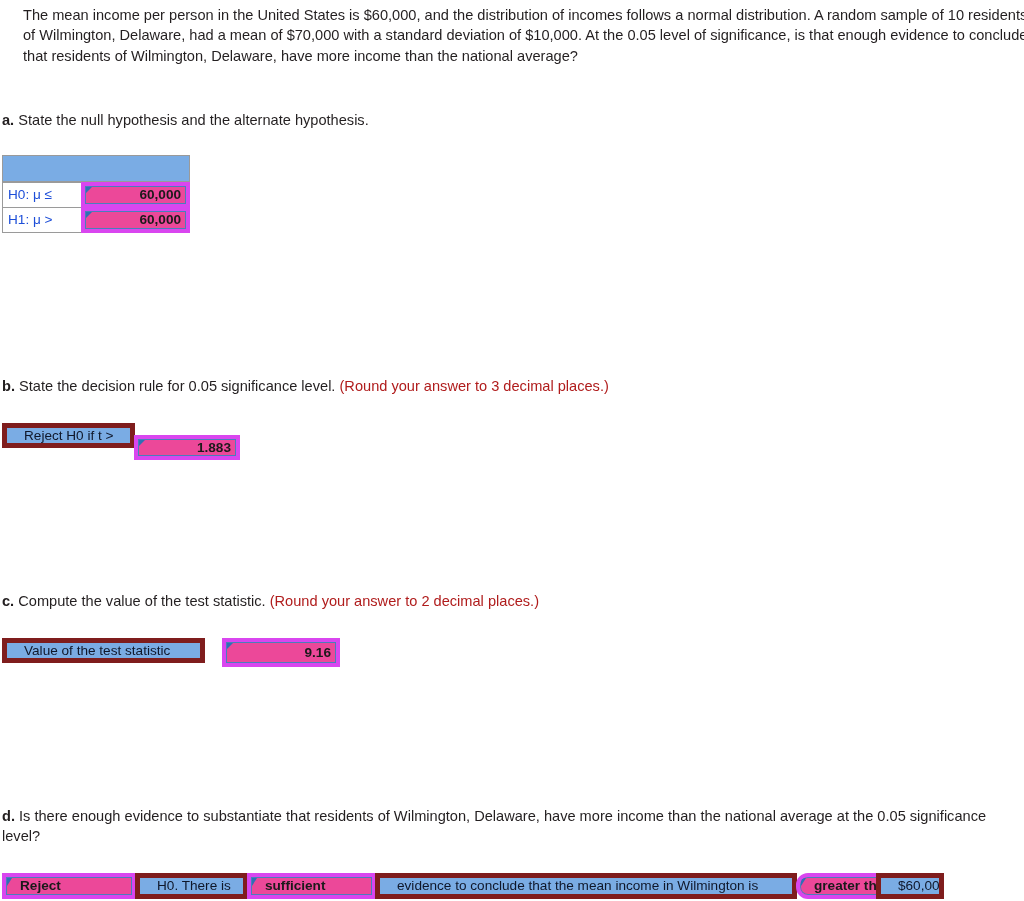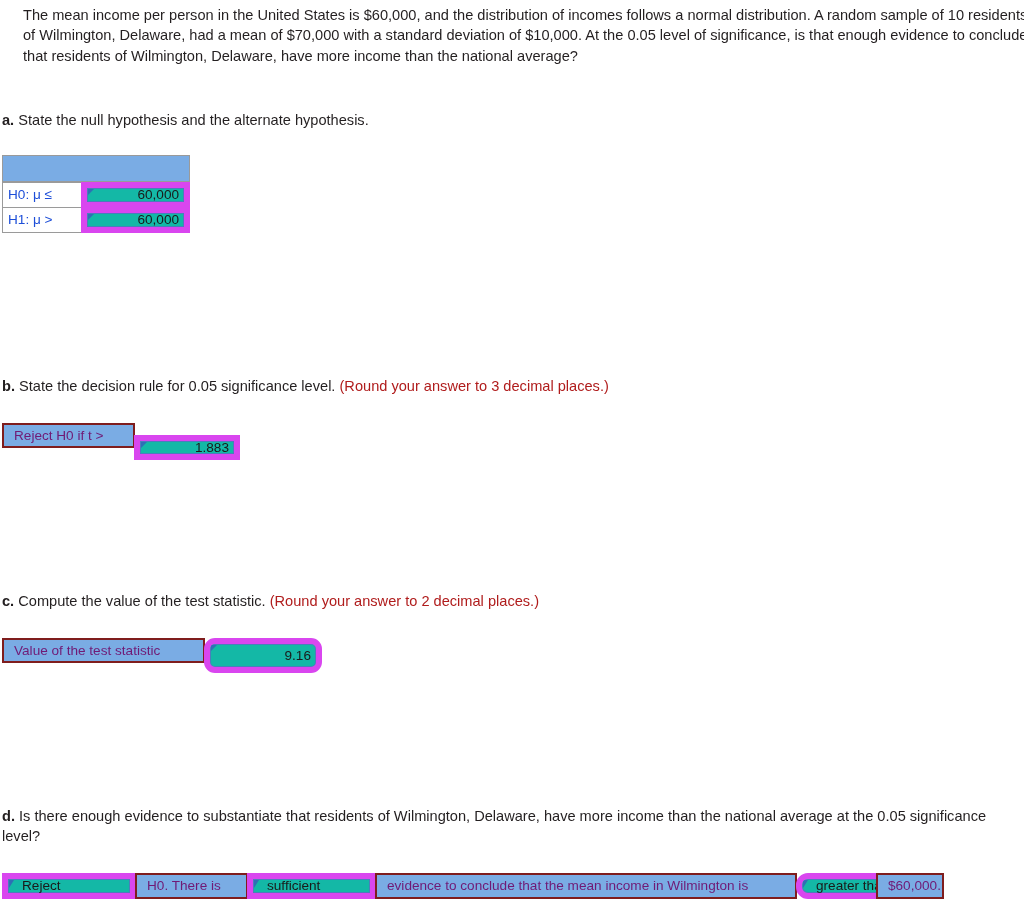--- a/index.html
+++ b/index.html
@@ -50,39 +50,40 @@
     font-size: 13.6px;
     line-height: 1;
     display: flex;
     align-items: center;
     white-space: nowrap;
     overflow: hidden;
   }
   
   .cell.blue {
     background: #7aace4;
-    color: #701a75;
-    border: 2px solid #7f1d1d;
-    padding-left: 10px;
+    color: #0f172a;
+    border: 5px solid #7f1d1d;
+    padding-left: 17px;
     justify-content: flex-start;
   }
   
   .cell.plainlabel {
     background: #ffffff;
     color: #1d4ed8;
     border: 1px solid #9a9a9a;
     padding-left: 5px;
     justify-content: flex-start;
   }
   
   .cell.input {
-    background: #14b8a6;
+    background: #ec4899;
     color: #1a1a1a;
-    border: 6px solid #d946ef;
+    border: 4px solid #d946ef;
     box-shadow: 0 0 0 1px #4a7ebb inset;
+    font-weight: bold;
   }
   .cell.input.right {
     justify-content: flex-end;
     padding-right: 5px;
   }
   .cell.input.left {
     justify-content: flex-start;
     padding-left: 14px;
   }
   
@@ -133,21 +134,21 @@
   #row-h1 .lbl, #row-h1 .val { top: 52px; }
 
   
   #decision-rule-row { position: absolute; left: 2px; top: 423px; }
   #decision-rule-row .lbl { left: 0; top: 0; width: 133px; height: 25px; }
   #decision-rule-row .val { left: 132px; top: 12px; width: 106px; height: 25px; }
 
   
   #test-statistic-row { position: absolute; left: 2px; top: 638px; }
   #test-statistic-row .lbl { left: 0; top: 0; width: 203px; height: 25px; }
-  #test-statistic-row .val { left: 202px; top: 0; width: 118px; height: 35px; border-radius: 11px; }
+  #test-statistic-row .val { left: 220px; top: 0; width: 118px; height: 29px; }
 
   
   #conclusion-row { position: absolute; left: 2px; top: 873px; height: 26px; }
   #conclusion-row .cell { top: 0; height: 26px; }
   #seg-reject     { left: 0;   width: 134px; }
   #seg-h0-text    { left: 133px; width: 113px; }
   #seg-sufficient { left: 245px; width: 129px; }
   #seg-evidence   { left: 373px; width: 422px; }
   #seg-greater    { left: 794px; width: 132px; border-radius: 12px; }
   #seg-amount     { left: 874px; width: 68px; }

